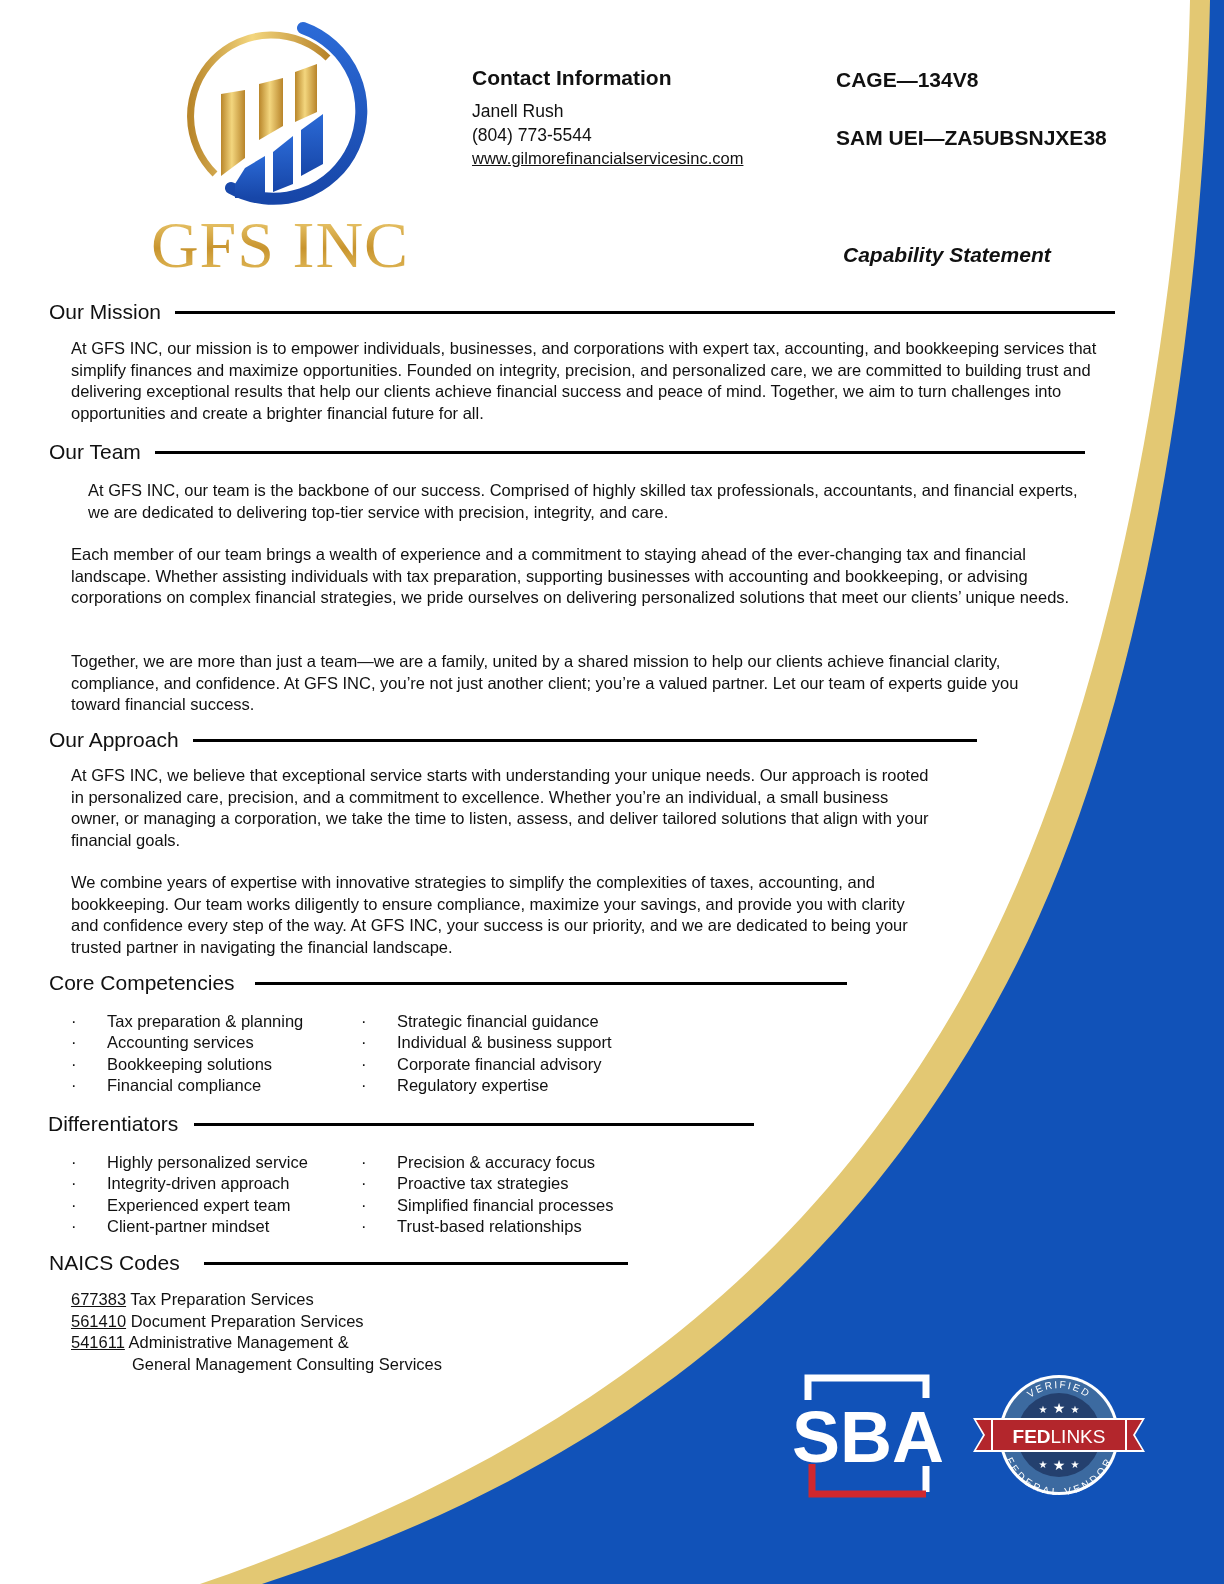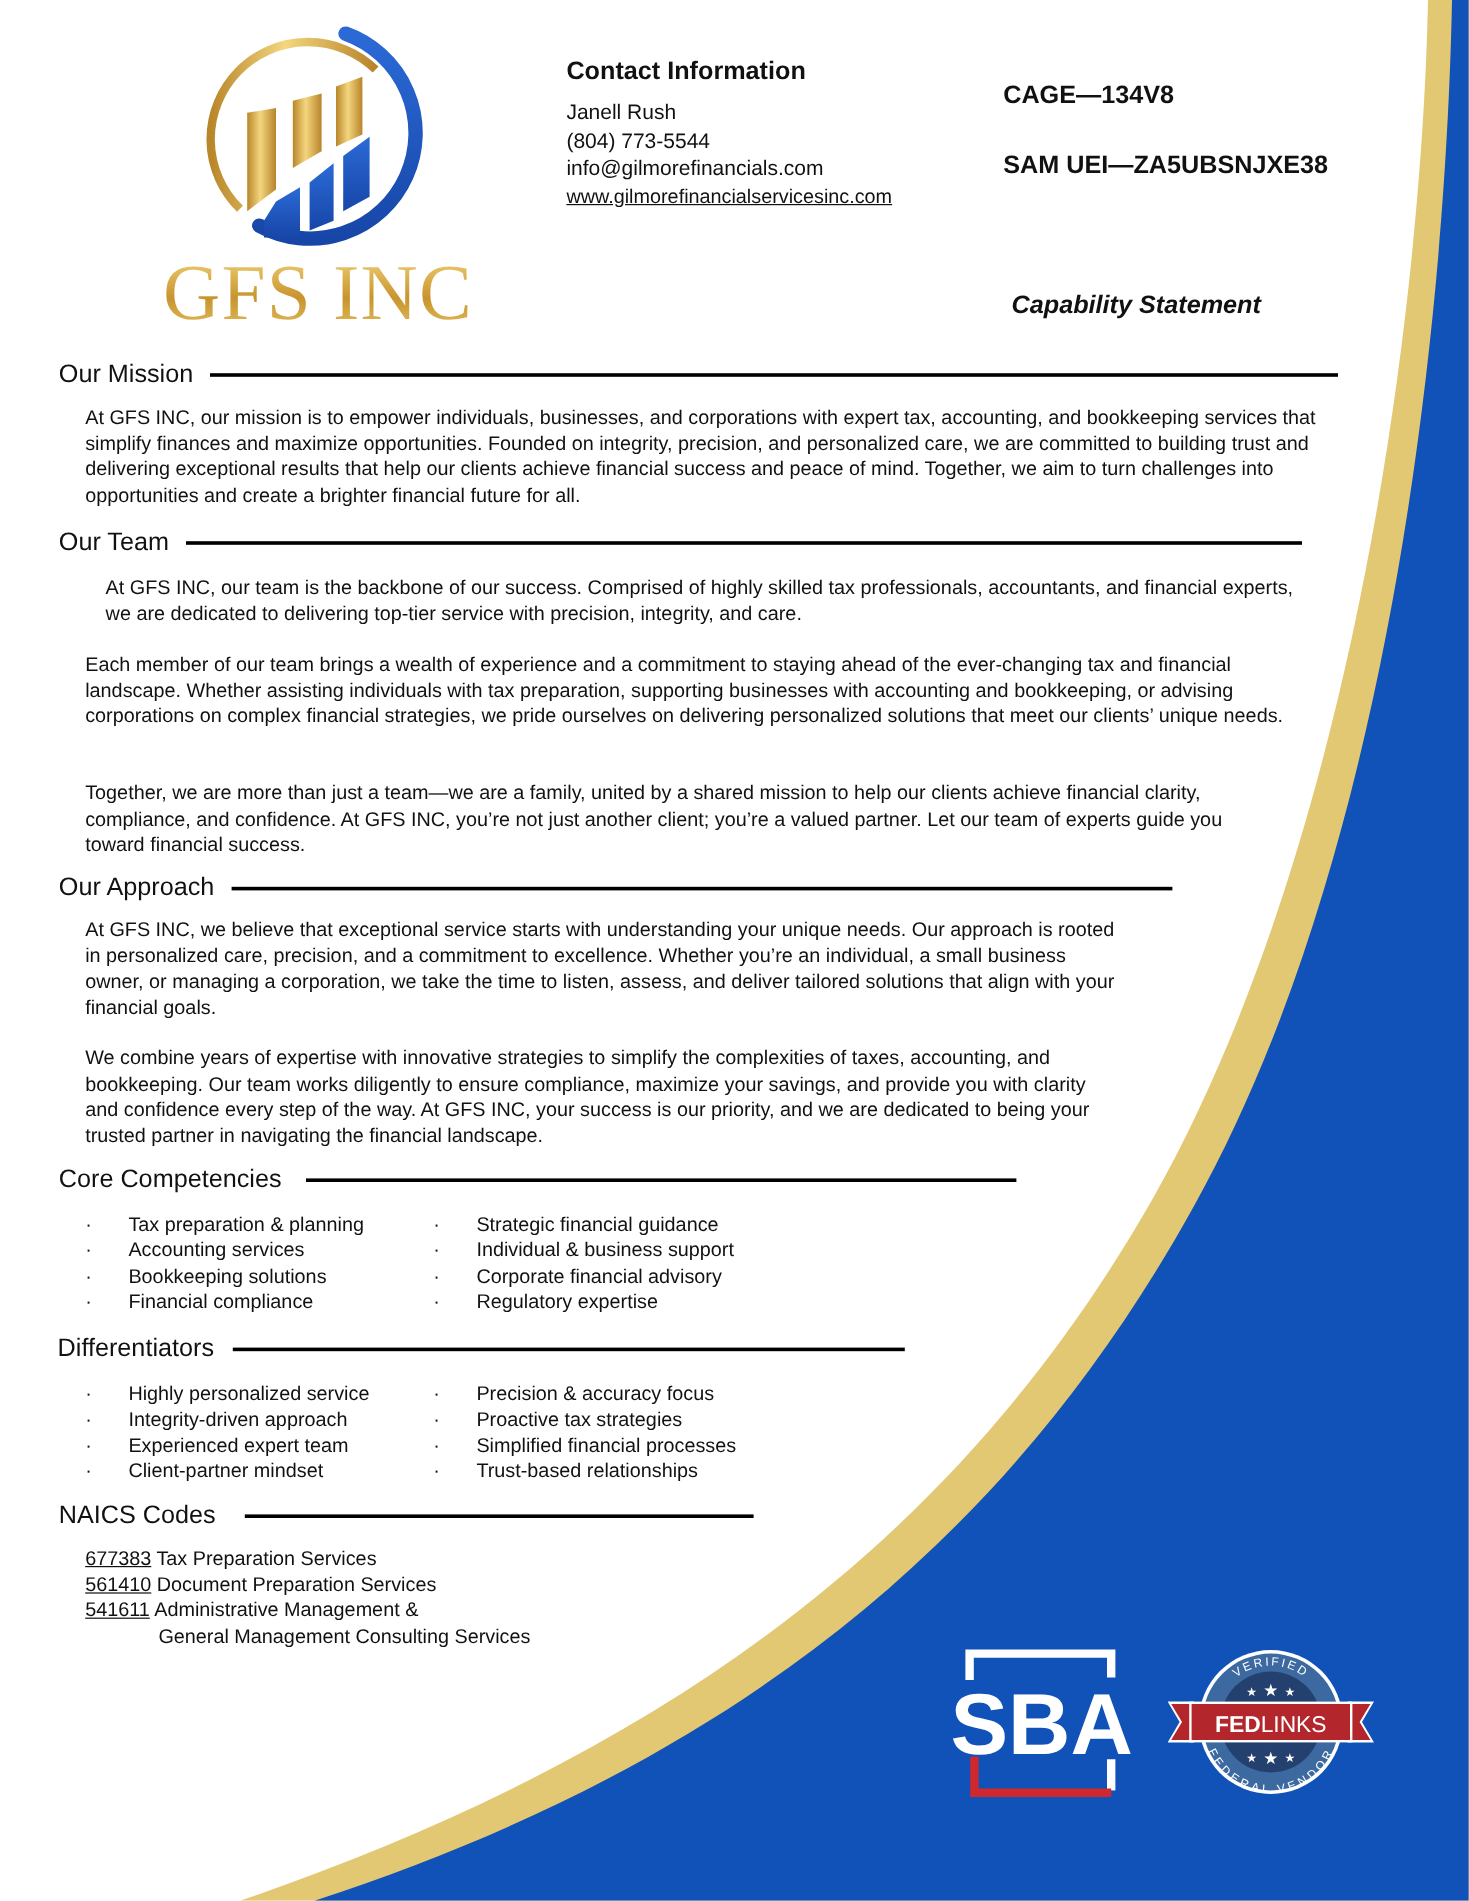--- a/index.html
+++ b/index.html
@@ -5,32 +5,32 @@
     html, body { margin: 0; padding: 0; }
     body {
       width: 1224px; height: 1584px; position: relative; overflow: hidden;
       background: #ffffff; color: #111;
       font-family: "Liberation Sans", sans-serif;
     }
     .bg-svg { position: absolute; left: 0; top: 0; width: 1224px; height: 1584px; z-index: 0; }
     .abs { position: absolute; z-index: 2; }
 
     
-    .logo { left: 118px; top: 16px; width: 290px; height: 262px; }
+    .logo { left: 133px; top: 16px; width: 290px; height: 262px; }
     .logo-text {
       position: absolute; left: 12px; top: 196px; width: 270px; text-align: center;
       font-family: "Liberation Serif", serif; font-size: 66px; letter-spacing: 1px;
       color: #c89a3a;
       background: linear-gradient(180deg, #f1d27a 0%, #c8942e 55%, #e6c060 100%);
       -webkit-background-clip: text; background-clip: text; -webkit-text-fill-color: transparent;
       line-height: 66px;
     }
 
     
-    .contact { left: 472px; top: 48px; width: 340px; }
+    .contact { left: 472px; top: 66px; width: 340px; }
     .contact h2 { margin: 0 0 10px 0; font-size: 21px; font-weight: bold; }
     .contact .line { font-size: 17.5px; line-height: 23.5px; }
     .contact .url { text-decoration: underline; font-size: 16.5px; }
 
     .ids { left: 836px; top: 66px; }
     .ids .id { font-size: 21px; font-weight: bold; margin: 0; line-height: 28px; }
     .ids .id + .id { margin-top: 30px; }
 
     .capstmt { left: 843px; top: 243px; font-size: 21px; font-weight: bold; font-style: italic; }
 
@@ -84,21 +84,20 @@
     <polygon points="140,136 160,120 160,168 140,176" fill="url(#blu)"></polygon>
     <polygon points="168,114 190,98 190,148 168,160" fill="url(#blu)"></polygon>
   </svg>
   <div class="logo-text">GFS INC</div>
 </div>
 
 <div class="abs contact">
   <h2>Contact Information</h2>
   <div class="line">Janell Rush</div>
   <div class="line">(804) 773-5544</div>
-  <div class="line">info@gilmorefinancials.com</div>
   <div class="line url">www.gilmorefinancialservicesinc.com</div>
 </div>
 
 <div class="abs ids">
   <div class="id">CAGE—134V8</div>
   <div class="id">SAM UEI—ZA5UBSNJXE38</div>
 </div>
 
 <div class="abs capstmt">Capability Statement</div>
 

